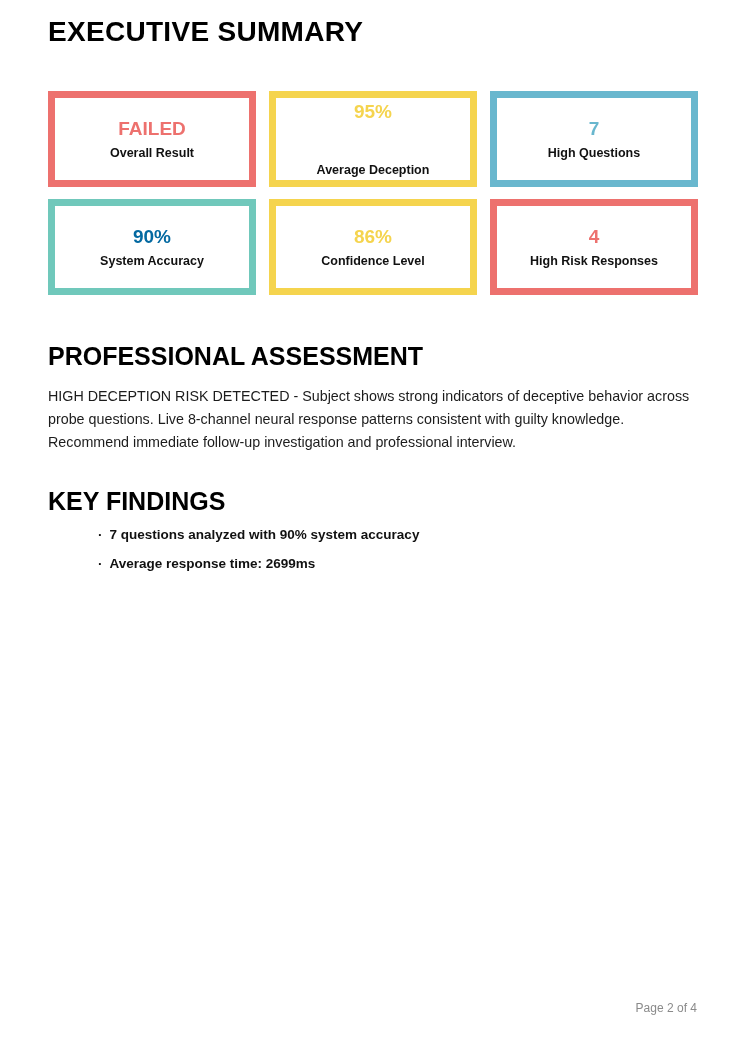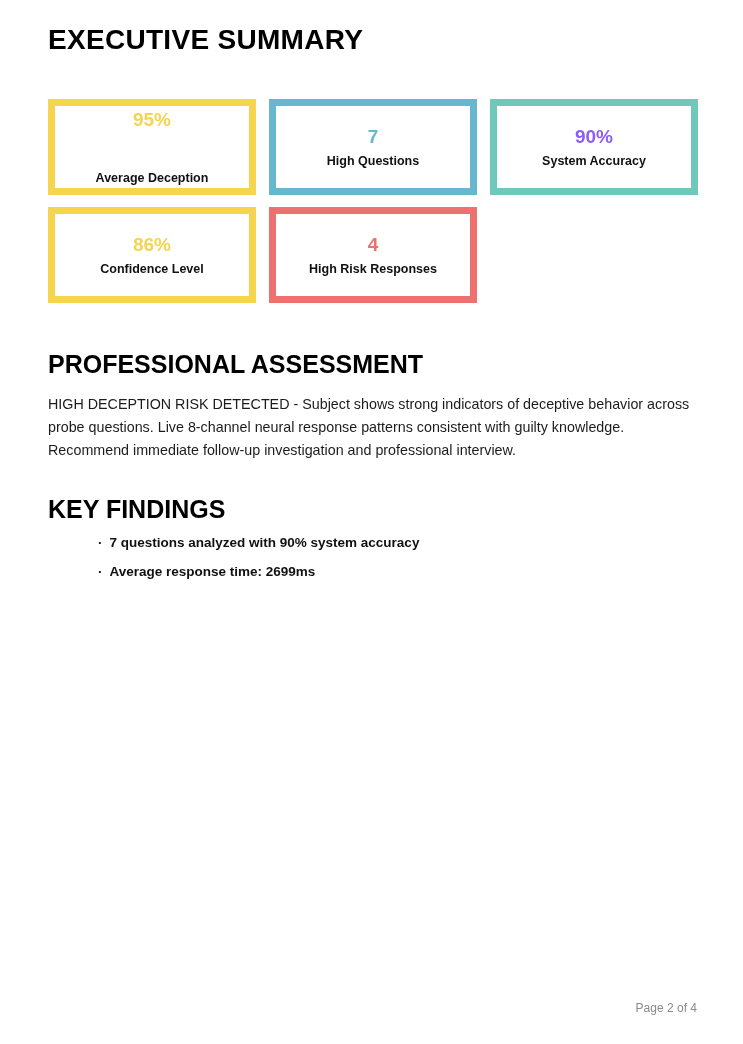--- a/index.html
+++ b/index.html
@@ -6,21 +6,21 @@
   html, body { margin: 0; padding: 0; background: #ffffff; }
   .page {
     position: relative;
     width: 743px;
     height: 1044px;
     background: #ffffff;
     font-family: "Liberation Sans", sans-serif;
     color: #111111;
     overflow: hidden;
   }
-  .content { padding: 8px 46px 0 48px; }
+  .content { padding: 0 46px 0 48px; }
 
   .doc-title {
     margin: 0;
     padding-top: 15px;
     font-size: 28px;
     line-height: 34px;
     font-weight: bold;
     color: #000000;
     letter-spacing: 0.3px;
   }
@@ -96,30 +96,34 @@
 </style>
 </head>
 <body>
 
 <div class="page">
   <div class="content">
 
     <h1 class="doc-title">EXECUTIVE SUMMARY</h1>
 
     <div class="stats-grid">
+      <div class="stat-card" style="border-color: rgb(237, 113, 110);">
+        <div class="stat-value" style="color: rgb(237, 113, 110);">FAILED</div>
+        <div class="stat-label">Overall Result</div>
+      </div>
       <div class="stat-card" style="border-color: rgb(245, 212, 78); gap: 43px;">
         <div class="stat-value" style="color: rgb(245, 212, 78);">95%</div>
         <div class="stat-label">Average Deception</div>
       </div>
       <div class="stat-card" style="border-color: rgb(105, 183, 206);">
         <div class="stat-value" style="color: rgb(105, 183, 206);">7</div>
         <div class="stat-label">High Questions</div>
       </div>
       <div class="stat-card" style="border-color: rgb(112, 200, 187);">
-        <div class="stat-value" style="color: #8b5cf6;">90%</div>
+        <div class="stat-value" style="color: #0369a1;">90%</div>
         <div class="stat-label">System Accuracy</div>
       </div>
       <div class="stat-card" style="border-color: rgb(245, 212, 78);">
         <div class="stat-value" style="color: rgb(245, 212, 78);">86%</div>
         <div class="stat-label">Confidence Level</div>
       </div>
       <div class="stat-card" style="border-color: rgb(237, 113, 110);">
         <div class="stat-value" style="color: rgb(237, 113, 110);">4</div>
         <div class="stat-label">High Risk Responses</div>
       </div>

